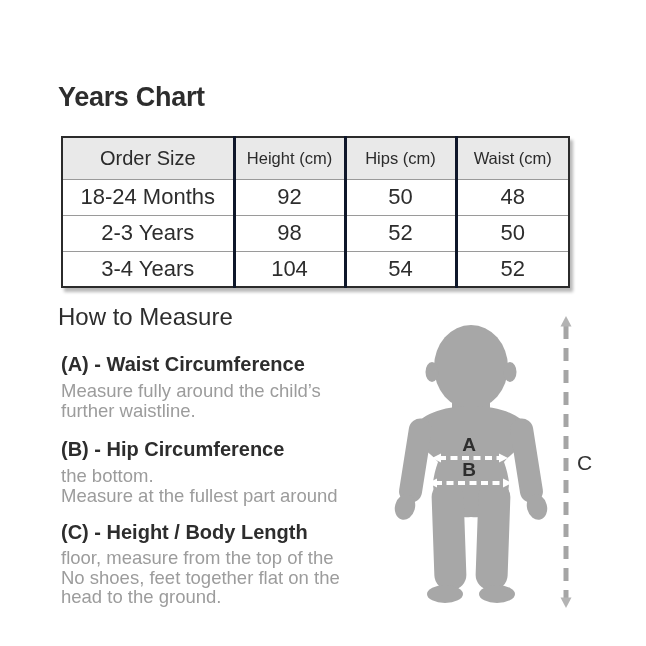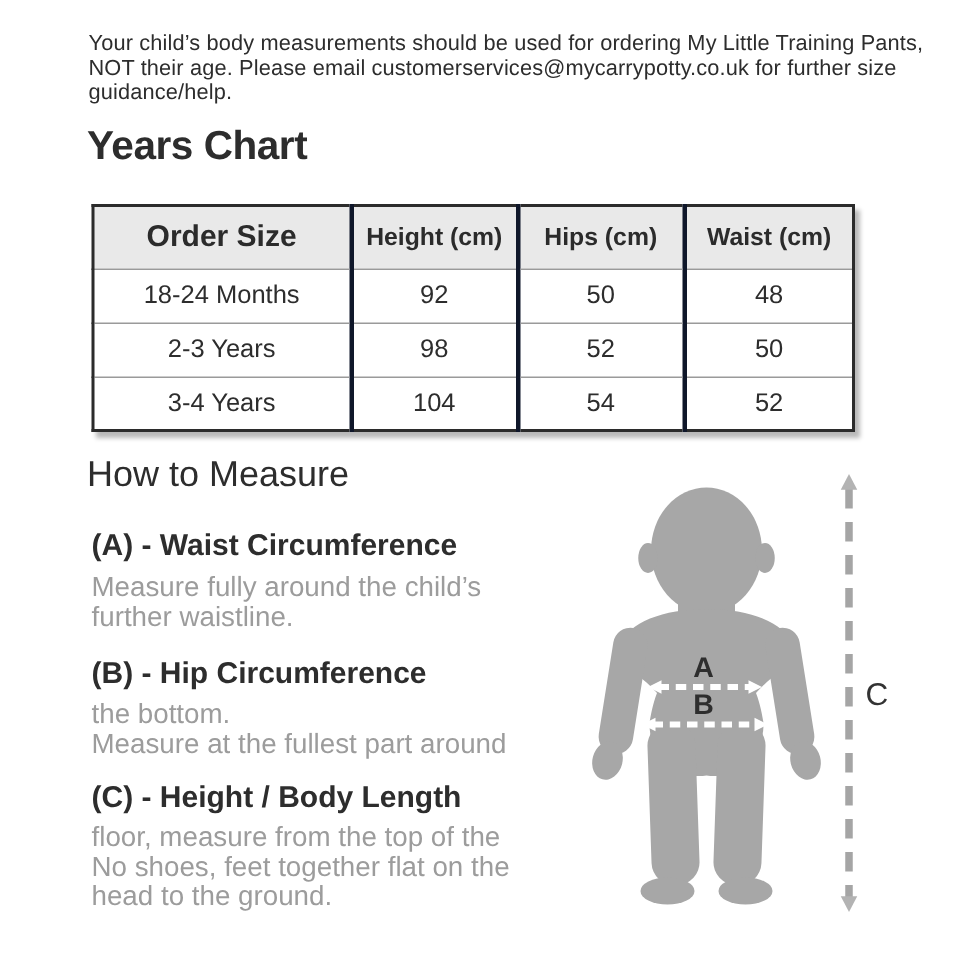--- a/index.html
+++ b/index.html
@@ -23,22 +23,22 @@
   }
   .size-table col.c0{width:172px}.size-table col.c1{width:111px}
   .size-table col.c2{width:111px}.size-table col.c3{width:113px}
   .size-table thead tr{height:42px;background:var(--c-table_header_bg,#e9e9e9);}
   .size-table tbody tr{height:36px;}
   .size-table th,.size-table td{
     text-align:center;vertical-align:middle;padding:0;
     border-left:3px solid #0f172a;
   }
   .size-table th:first-child,.size-table td:first-child{border-left:none;}
-  .size-table tbody td{border-top:1px solid #9a9a9a;font-size:17px;font-weight:500;color:#2d2d2d;}
-  .size-table th{font-size:16.5px;font-weight:bold;color:#2b2b2b;}
+  .size-table tbody td{border-top:1px solid #9a9a9a;font-size:22px;font-weight:500;color:#2d2d2d;}
+  .size-table th{font-size:16.5px;font-weight:normal;color:#2b2b2b;}
   .size-table th.order-size{font-size:20px;}
   
   .how-title{position:absolute;left:58px;top:303px;margin:0;font-size:24px;
     font-weight:normal;color:var(--c-text_dark,#2d2d2d);}
   .sec-h{position:absolute;left:61px;margin:0;font-size:20px;font-weight:bold;color:#2d2d2d;}
   .sec-b{position:absolute;left:61px;width:330px;font-size:18.5px;line-height:19.5px;
     font-weight:500;color:var(--c-text_gray,#9c9c9c);}
   .h-a{top:353px}.b-a{top:381px}
   .h-b{top:438px}.b-b{top:466px}
   .h-c{top:521px}.b-c{top:548px}
@@ -50,25 +50,20 @@
   .height-line{stroke:var(--c-height_line,#a5a5a5);stroke-width:5;stroke-dasharray:13 9;fill:none;}
   .height-head{fill:#b3b3b3;}
   .diag-label{font:600 19px "Liberation Sans",sans-serif;fill:var(--c-label_dark,#2e2e2e);}
   .c-label{font:500 21px "Liberation Sans",sans-serif;fill:#333333;}
 </style>
 </head>
 <body>
 
 <div class="page">
 
-  <div class="intro">
-    <div>Your child’s body measurements should be used for ordering My Little Training Pants,</div>
-    <div>NOT their age. Please email customerservices@mycarrypotty.co.uk for further size</div>
-    <div>guidance/help.</div>
-  </div>
 
   <h1 class="size-chart-title">Years Chart</h1>
 
   <table class="size-table">
     <colgroup>
         <col class="c0">
         <col class="c1">
         <col class="c2">
         <col class="c3">
       </colgroup>

